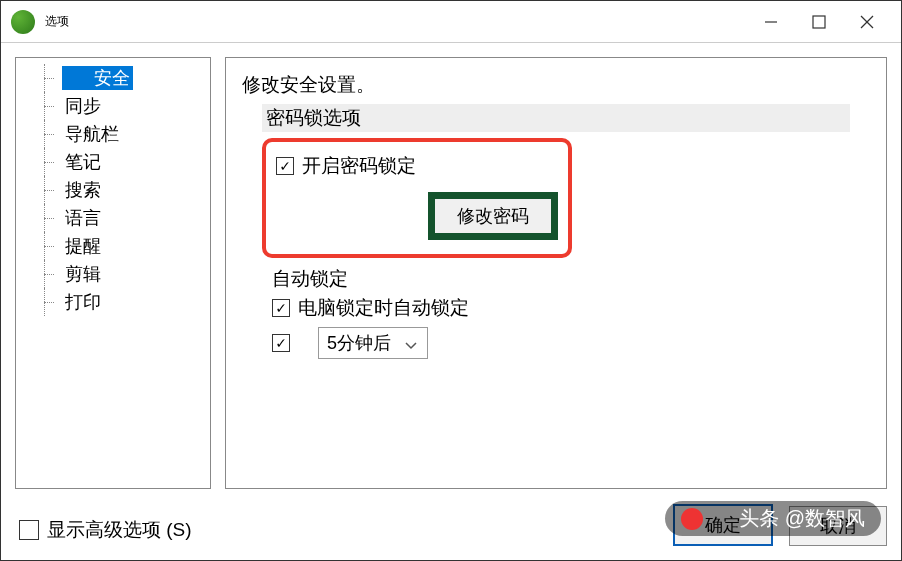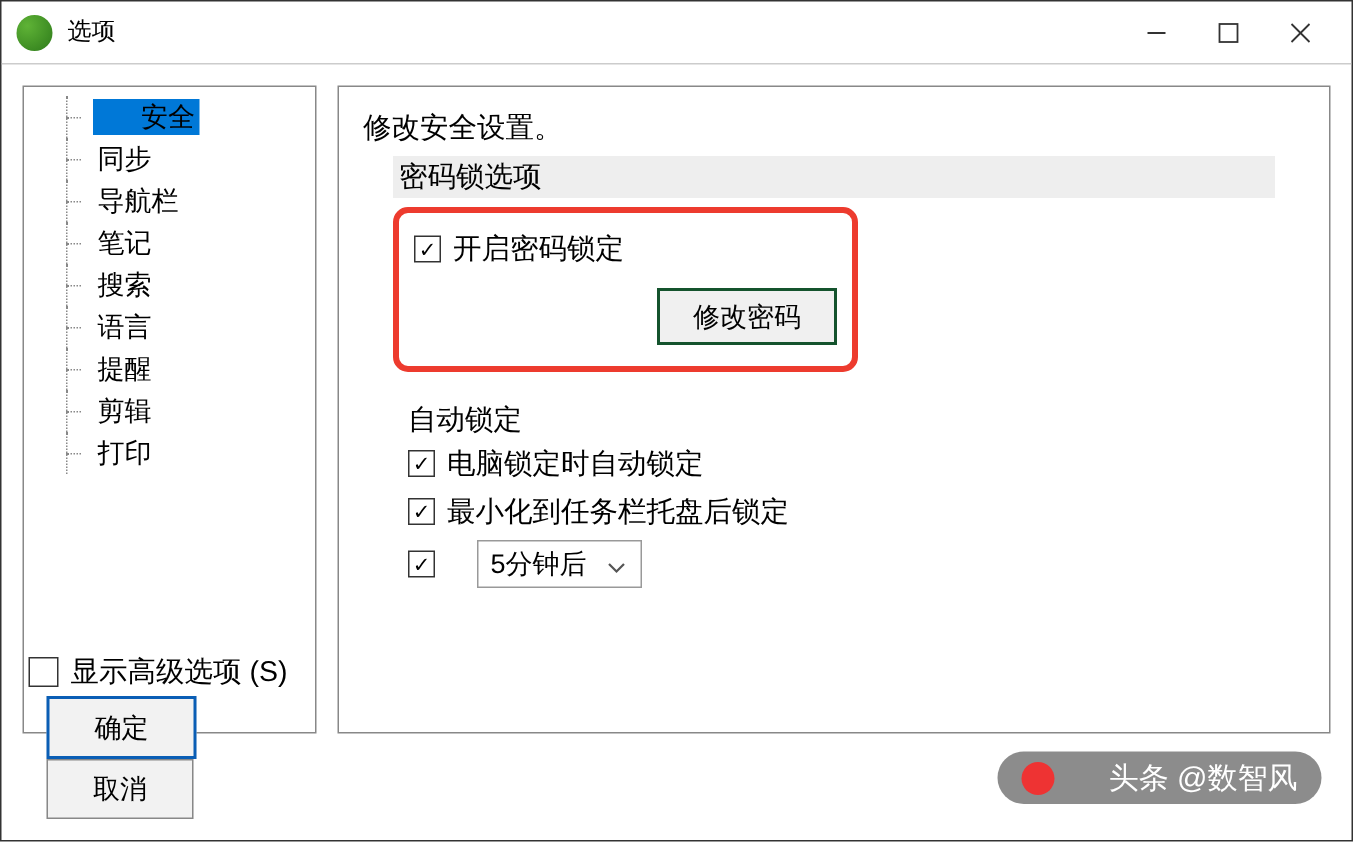--- a/index.html
+++ b/index.html
@@ -1,42 +1,42 @@
 <!DOCTYPE html>
 <html><head>
   <meta charset="utf-8">
   <style>
     * { margin: 0; padding: 0; box-sizing: border-box; font-family: "Microsoft YaHei", "SimSun", sans-serif; }
     body { width: 902px; height: 561px; background: #fff; border: 1px solid #333; position: relative; }
     .titlebar { height: 42px; display: flex; align-items: center; padding: 0 10px; border-bottom: 1px solid #ccc; }
     .app-icon { width: 24px; height: 24px; border-radius: 50%; background: radial-gradient(circle at 30% 30%, #5fb336, #2d7a1a); margin-right: 10px; }
-    .title { font-size: 16px; flex: 1; }
+    .title { font-size: 12px; flex: 1; }
     .winbtn { width: 48px; height: 32px; display: flex; align-items: center; justify-content: center; cursor: pointer; }
     .winbtn svg { stroke: #333; stroke-width: 1.2; fill: none; }
     .content { display: flex; padding: 14px; height: 460px; }
     .sidebar { width: 196px; border: 1.5px solid #888; padding: 6px 0; overflow: hidden; }
     .tree-item { display: flex; align-items: center; padding: 2px 8px 2px 18px; font-size: 18px; cursor: pointer; position: relative; }
     .tree-item::before { content: ""; position: absolute; left: 28px; top: 0; bottom: 0; border-left: 1px dotted #888; }
     .tree-item::after { content: ""; position: absolute; left: 28px; top: 50%; width: 10px; border-top: 1px dotted #888; }
     .tree-label { margin-left: 28px; padding: 0 3px; }
-    .selected .tree-label { background: #0078d7; color: #000000; padding-left: 32px; }
+    .selected .tree-label { background: #0078d7; color: #ffffff; padding-left: 32px; }
     .main { flex: 1; border: 1.5px solid #888; margin-left: 14px; padding: 14px 16px; }
     .heading { font-size: 19px; margin-bottom: 6px; }
     .section-title { font-size: 19px; background: #eee; padding: 1px 4px; margin: 2px 20px 0 20px; font-family: Liberation Serif, serif; }
     .red-box { border: 4px solid #ed3b2e; border-radius: 10px; margin: 6px 0 8px 20px; width: 310px; padding: 8px 10px 14px 10px; text-align: right; }
     .checkbox-row { display: flex; align-items: center; font-size: 19px; padding: 3px 0 3px 30px; }
     .red-box .checkbox-row { padding-left: 0; }
     .checkbox { width: 18px; height: 18px; border: 1.5px solid #333; margin-right: 8px; display: flex; align-items: center; justify-content: center; flex-shrink: 0; }
     .checkbox.checked::after { content: "✓"; font-size: 14px; line-height: 1; }
-    .btn { border: 2px solid #14532d; background: #f0f0f0; padding: 5px 22px; font-size: 18px; cursor: pointer; display: inline-block; }
+    .btn { border: 7px solid #14532d; background: #f0f0f0; padding: 5px 22px; font-size: 18px; cursor: pointer; display: inline-block; }
     .modify-btn { margin: 10px 0 0 26px; }
-    .sub-title { font-size: 19px; margin-left: 30px; margin-top: 19px; }
+    .sub-title { font-size: 19px; margin-left: 30px; margin-top: 8px; }
     .dropdown { border: 1px solid #999; padding: 3px 8px; margin-left: 20px; display: inline-flex; align-items: flex-end; font-size: 18px; min-width: 110px; cursor: pointer; }
     .chev { margin-left: 14px; }
-    .footer { position: absolute; bottom: 14px; left: 14px; right: 14px; display: flex; align-items: flex-start; flex-direction: column; }
+    .footer { position: absolute; bottom: 14px; left: 14px; right: 14px; display: flex; align-items: flex-end; }
     .footer .checkbox-row { padding-left: 4px; flex: 1; font-size: 19px; }
     .footer .checkbox { width: 20px; height: 20px; }
     .footer-btn { border: 1px solid #888; background: #f2f2f2; padding: 7px 30px; font-size: 18px; margin-left: 16px; cursor: pointer; }
     .ok-btn { border: 2px solid #0a5eb5; }
     .watermark { position: absolute; right: 20px; bottom: 24px; font-size: 20px; color: #fff; background: rgba(0,0,0,.45); border-radius: 20px; padding: 4px 16px; display: flex; align-items: center; pointer-events: none; gap: 28px; }
     .wm-icon { width: 22px; height: 22px; border-radius: 50%; background: #e33; margin-right: 8px; display: inline-block; }
   </style>
 </head>
 <body>
 
@@ -101,24 +101,20 @@
       </div>
       <div class="btn modify-btn">修改密码</div>
     </div>
     <div class="sub-title">自动锁定</div>
     <div class="checkbox-row">
       <span class="checkbox checked"></span>
       <span>电脑锁定时自动锁定</span>
     </div>
     <div class="checkbox-row">
       <span class="checkbox checked"></span>
-      <span>最小化到任务栏托盘后锁定</span>
-    </div>
-    <div class="checkbox-row">
-      <span class="checkbox checked"></span>
       <span class="dropdown">
         <span>5分钟后</span>
         <span class="chev"><svg width="12" height="8">
               <path d="M1 1 L6 6 L11 1" fill="none" stroke="#555" stroke-width="1.5"></path>
             </svg></span>
       </span>
     </div>
   </div>
 </div>
 

